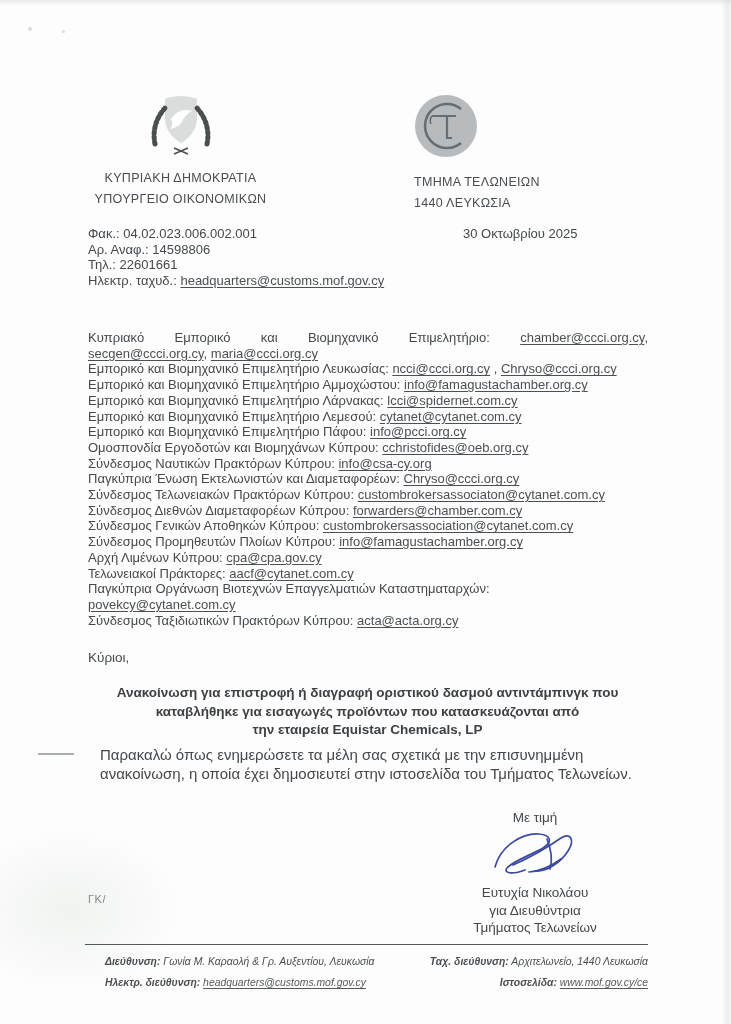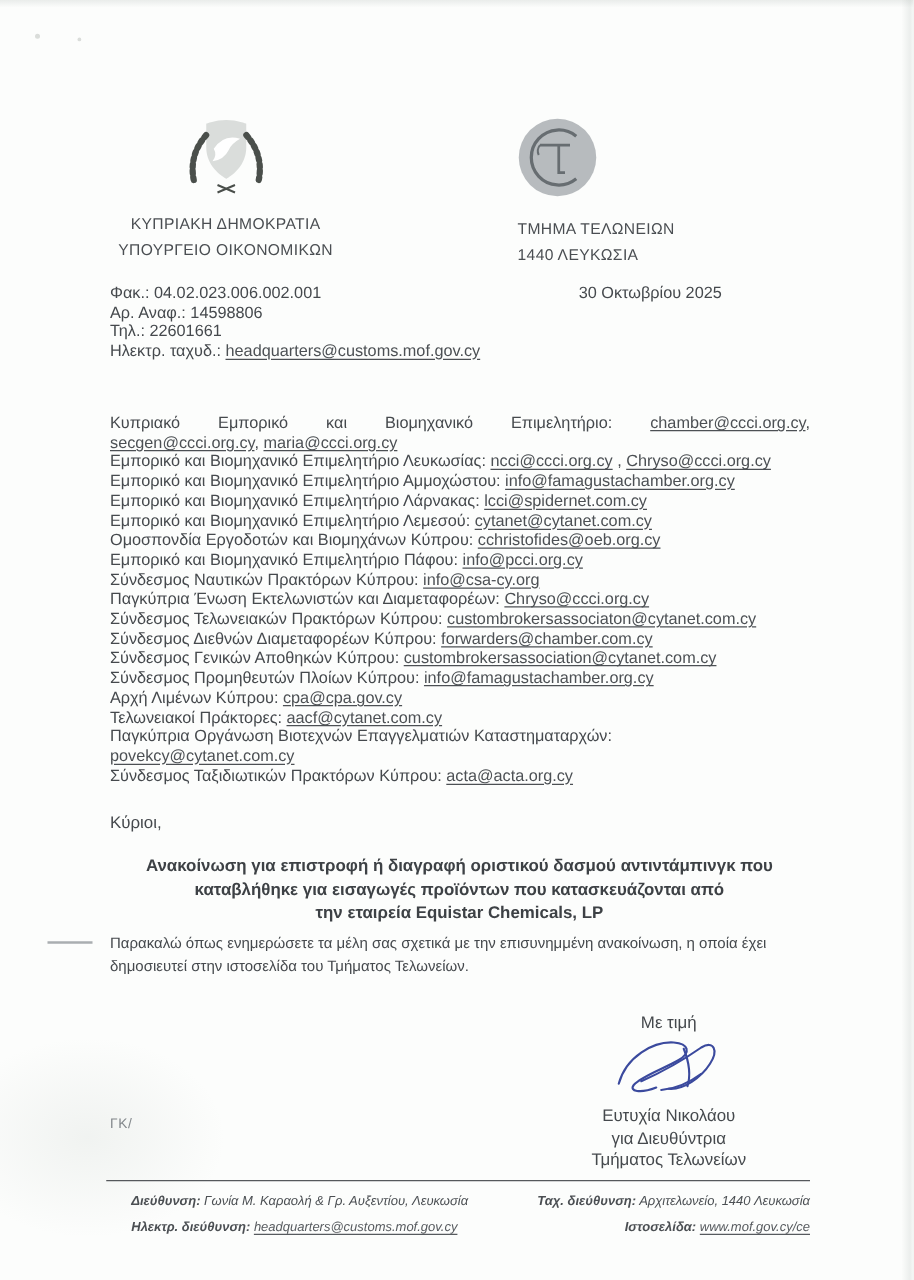--- a/index.html
+++ b/index.html
@@ -35,21 +35,21 @@
   
   .recipients{position:absolute;left:88px;top:330px;width:560px;font-size:13px;line-height:15.7px;}
   .recipients p{margin:0;}
   .recipients p.spread{text-align:justify;text-align-last:justify;}
 
   .salutation{position:absolute;left:88px;top:650px;font-size:13.5px;}
 
   .subject{position:absolute;left:95px;top:684px;width:545px;text-align:center;
     font-weight:bold;font-size:13.5px;line-height:18.5px;color:#3d4145;white-space:pre-line;}
 
-  .bodypara{position:absolute;left:88px;top:745px;width:560px;font-size:12px;line-height:19.2px;}
+  .bodypara{position:absolute;left:100px;top:745px;width:560px;font-size:15px;line-height:19.2px;}
   .margin-dash{position:absolute;left:38px;top:753px;width:36px;height:2px;background:#8e9397;opacity:.75;}
 
   
   .closing{position:absolute;left:425px;top:810px;width:220px;text-align:center;font-size:13.5px;}
   .closing .salute{margin-bottom:2px;}
   .closing .name-lines{line-height:17.5px;margin-top:2px;}
   .initials{position:absolute;left:88px;top:893px;font-size:11px;color:#83888c;letter-spacing:.5px;}
 
   
   .footer-rule{position:absolute;left:85px;top:944px;width:563px;height:1px;background:#55585c;}
@@ -101,22 +101,22 @@
     <div><span>Ηλεκτρ. ταχυδ.: </span><span class="lnk">headquarters@customs.mof.gov.cy</span></div>
   </div>
 
   <div class="recipients" id="recipients">
       <p class="spread"><span>Κυπριακό Εμπορικό και Βιομηχανικό Επιμελητήριο: </span><span class="lnk">chamber@ccci.org.cy</span><span>,</span></p>
       <p><span class="lnk">secgen@ccci.org.cy</span><span>, </span><span class="lnk">maria@ccci.org.cy</span></p>
       <p><span>Εμπορικό και Βιομηχανικό Επιμελητήριο Λευκωσίας: </span><span class="lnk">ncci@ccci.org.cy</span><span> , </span><span class="lnk">Chryso@ccci.org.cy</span></p>
       <p><span>Εμπορικό και Βιομηχανικό Επιμελητήριο Αμμοχώστου: </span><span class="lnk">info@famagustachamber.org.cy</span></p>
       <p><span>Εμπορικό και Βιομηχανικό Επιμελητήριο Λάρνακας: </span><span class="lnk">lcci@spidernet.com.cy</span></p>
       <p><span>Εμπορικό και Βιομηχανικό Επιμελητήριο Λεμεσού: </span><span class="lnk">cytanet@cytanet.com.cy</span></p>
+      <p><span>Εμπορικό και Βιομηχανικό Επιμελητήριο Πάφου: </span><span class="lnk">info@pcci.org.cy</span></p>
       <p><span>Ομοσπονδία Εργοδοτών και Βιομηχάνων Κύπρου: </span><span class="lnk">cchristofides@oeb.org.cy</span></p>
-      <p><span>Εμπορικό και Βιομηχανικό Επιμελητήριο Πάφου: </span><span class="lnk">info@pcci.org.cy</span></p>
       <p><span>Σύνδεσμος Ναυτικών Πρακτόρων Κύπρου: </span><span class="lnk">info@csa-cy.org</span></p>
       <p><span>Παγκύπρια Ένωση Εκτελωνιστών και Διαμεταφορέων: </span><span class="lnk">Chryso@ccci.org.cy</span></p>
       <p><span>Σύνδεσμος Τελωνειακών Πρακτόρων Κύπρου: </span><span class="lnk">custombrokersassociaton@cytanet.com.cy</span></p>
       <p><span>Σύνδεσμος Διεθνών Διαμεταφορέων Κύπρου: </span><span class="lnk">forwarders@chamber.com.cy</span></p>
       <p><span>Σύνδεσμος Γενικών Αποθηκών Κύπρου: </span><span class="lnk">custombrokersassociation@cytanet.com.cy</span></p>
       <p><span>Σύνδεσμος Προμηθευτών Πλοίων Κύπρου: </span><span class="lnk">info@famagustachamber.org.cy</span></p>
       <p><span>Αρχή Λιμένων Κύπρου: </span><span class="lnk">cpa@cpa.gov.cy</span></p>
       <p><span>Τελωνειακοί Πράκτορες: </span><span class="lnk">aacf@cytanet.com.cy</span></p>
       <p><span>Παγκύπρια Οργάνωση Βιοτεχνών Επαγγελματιών Καταστηματαρχών:</span></p>
       <p><span class="lnk">povekcy@cytanet.com.cy</span></p>

